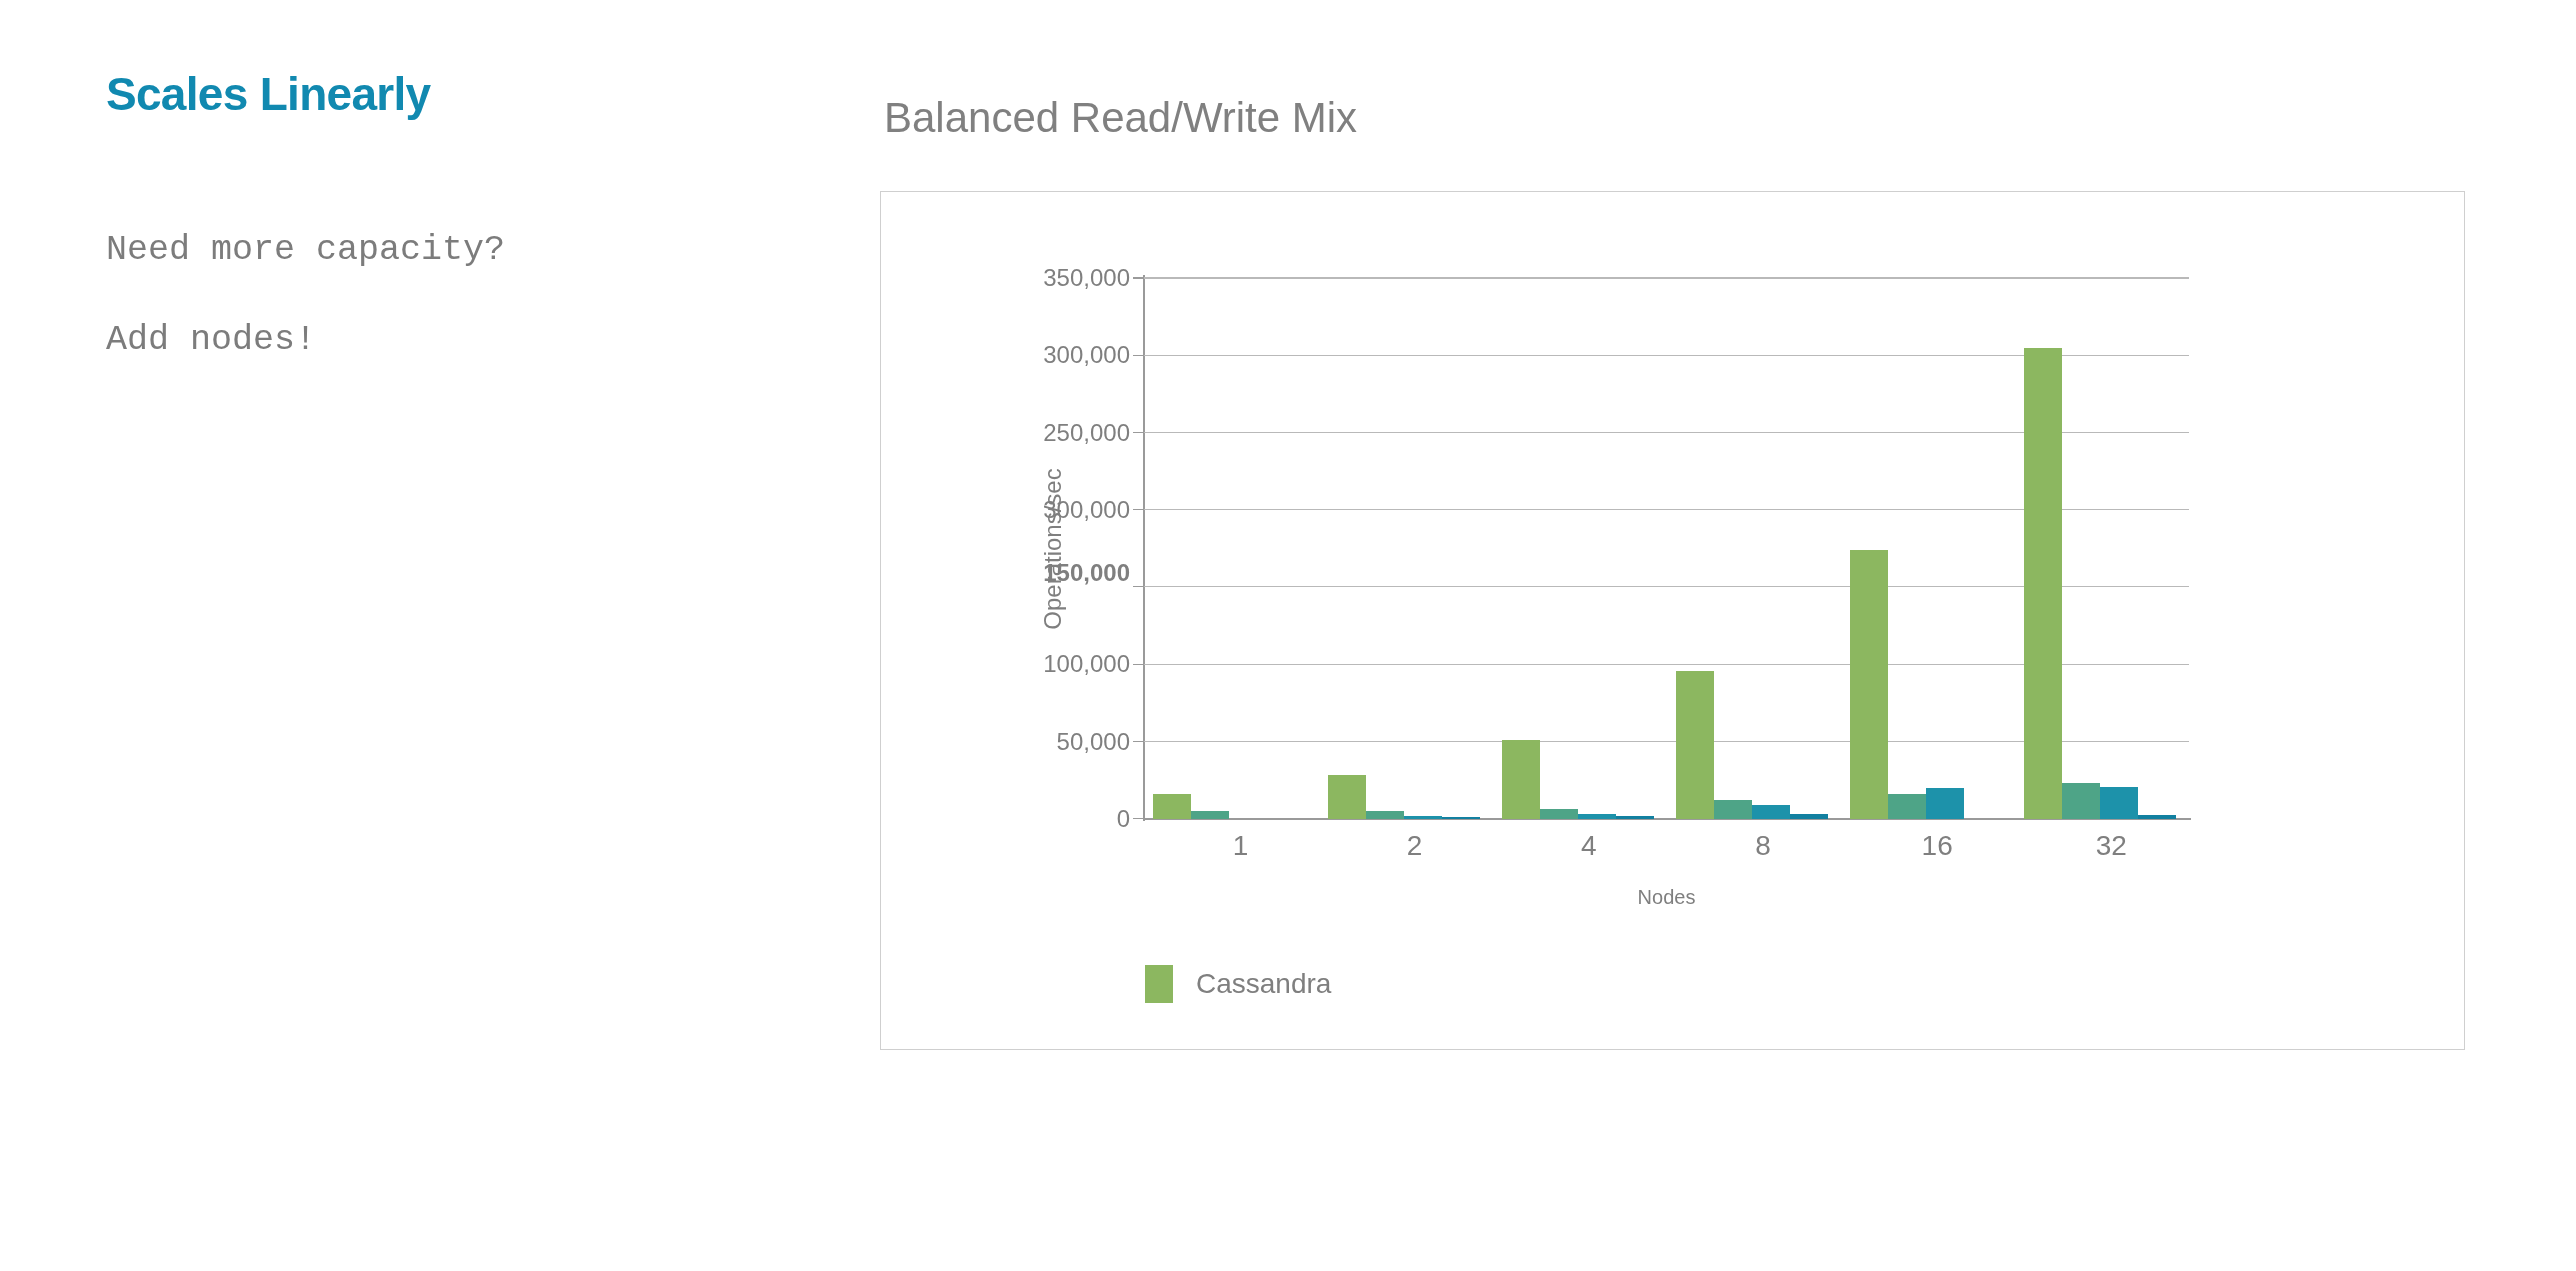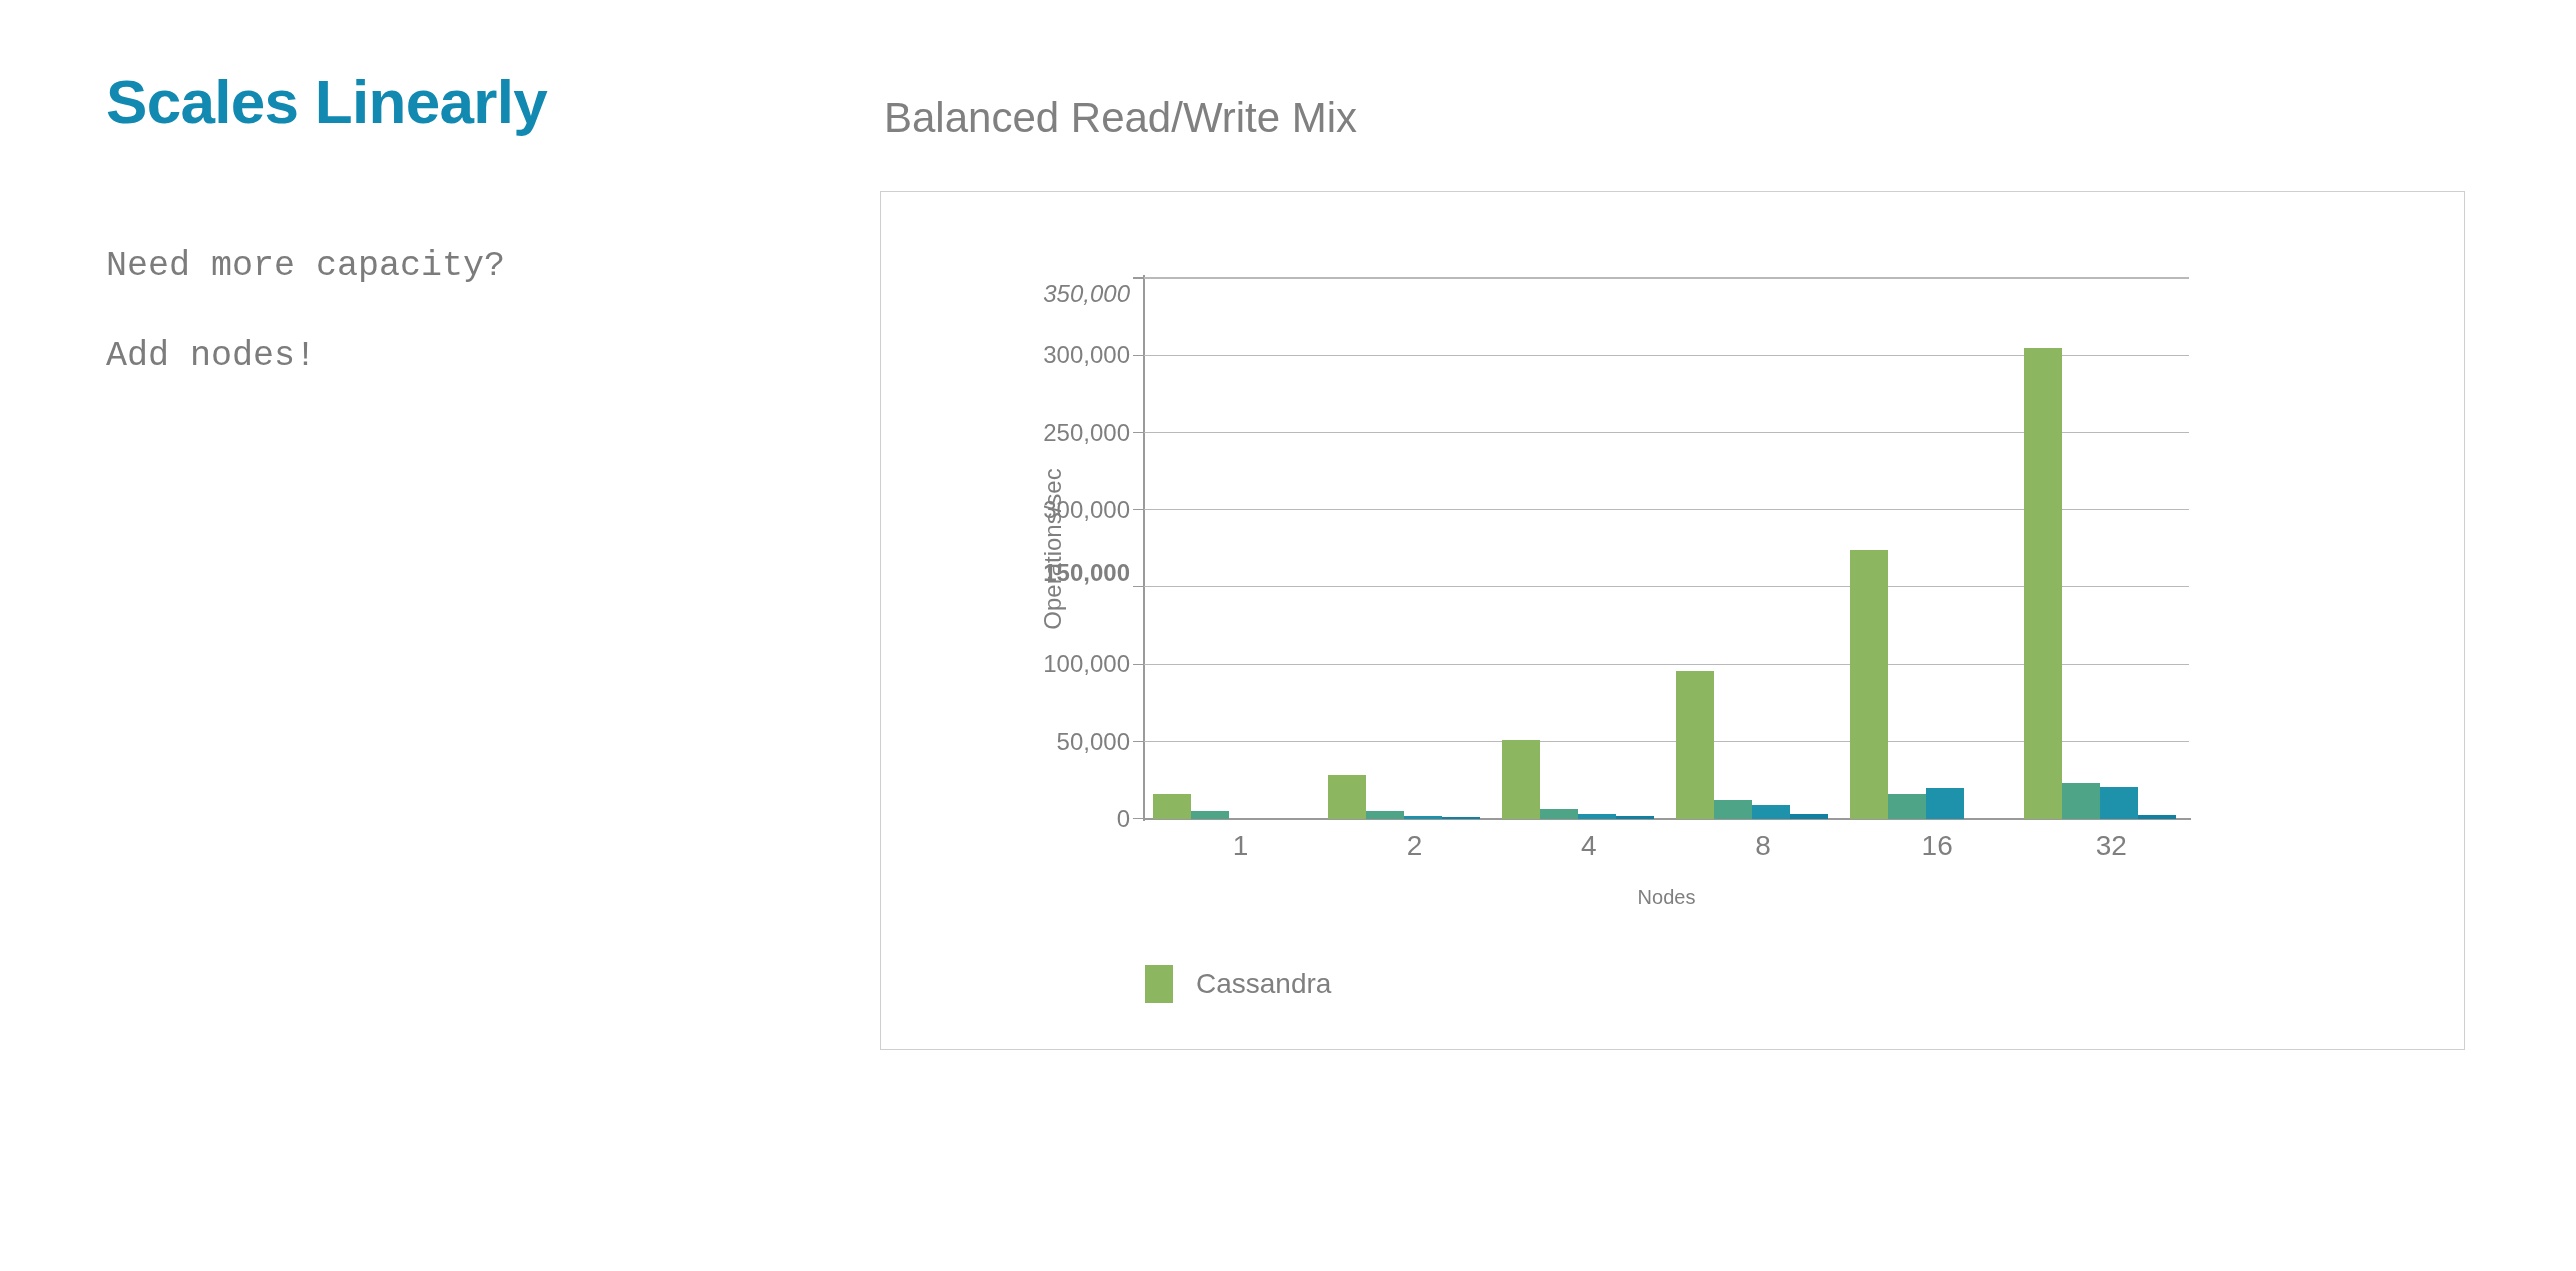--- a/index.html
+++ b/index.html
@@ -20,21 +20,21 @@
 
   
   .left-col {
     position: absolute;
     left: 106px;
     top: 71px;
     width: 714px;
   }
 
   .slide-title {
-    font-size: 62px;
+    font-size: 46px;
     font-weight: bold;
     color: #1189b0;
     letter-spacing: -0.7px;
     line-height: 1.0;
     white-space: nowrap;
   }
 
   .bullet-list {
     margin-top: 116px;
     font-family: Liberation Mono, monospace;
@@ -237,21 +237,21 @@
           <div class="ytick" style="top: 386px;">100,000</div>
           <div class="ytick-mark" style="top: 386px;"></div>
           <div class="ytick" style="top: 295px; font-weight: bold;">150,000</div>
           <div class="ytick-mark" style="top: 308px;"></div>
           <div class="ytick" style="top: 232px;">300,000</div>
           <div class="ytick-mark" style="top: 231px;"></div>
           <div class="ytick" style="top: 155px;">250,000</div>
           <div class="ytick-mark" style="top: 154px;"></div>
           <div class="ytick" style="top: 77px;">300,000</div>
           <div class="ytick-mark" style="top: 77px;"></div>
-          <div class="ytick" style="top: 16px; font-style: italic;">350,000</div>
+          <div class="ytick" style="top: 0px;">350,000</div>
           <div class="ytick-mark" style="top: -0.7px;"></div>
         </div>
 
       <div class="groups" id="bar-groups">
           <div class="bar-group">
             <div class="bar" title="Cassandra @ 1 nodes: 16000" style="height: 25px; background: rgb(140, 183, 96);"></div>
             <div class="bar" title="series-2 @ 1 nodes: 5200" style="height: 8px; background: rgb(78, 164, 135);"></div>
             <div class="bar" title="series-3 @ 1 nodes: 0" style="height: 0px; background: rgb(29, 146, 170);"></div>
             <div class="bar" title="series-4 @ 1 nodes: 0" style="height: 0px; background: rgb(18, 128, 160);"></div>
             <div class="xtick">1</div>

